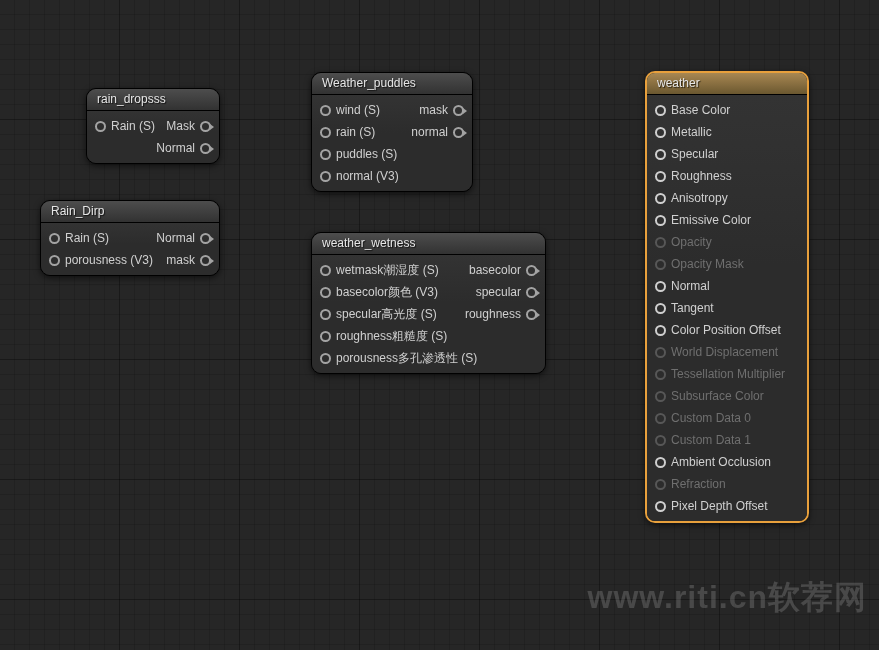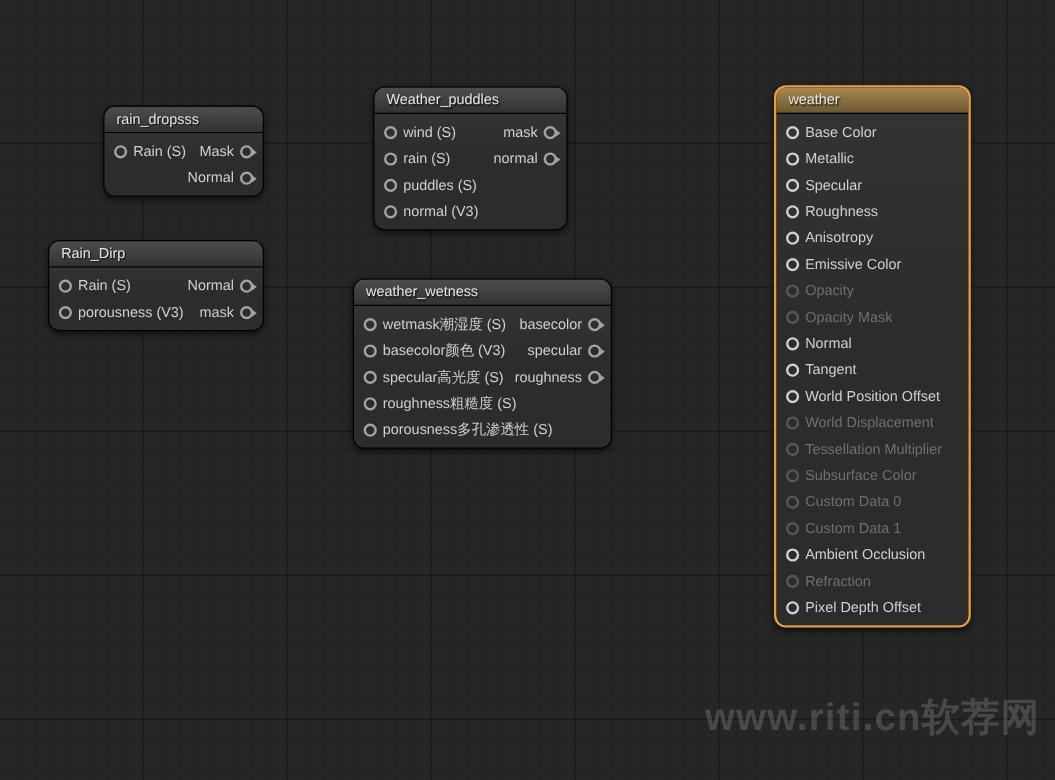--- a/index.html
+++ b/index.html
@@ -182,21 +182,21 @@
     <div class="pin-row">
       <div class="pin-left">
         <span class="pin"></span>
         <span class="label">normal (V3)</span>
       </div>
       <div class="pin-right"></div>
     </div>
   </div>
 </div>
 
-<div class="node" style="left:294px; top:232px; width:216px;">
+<div class="node" style="left:311px; top:232px; width:235px;">
   <div class="node-title">weather_wetness</div>
   <div class="node-body">
     <div class="pin-row">
       <div class="pin-left">
         <span class="pin"></span>
         <span class="label">wetmask潮湿度 (S)</span>
       </div>
       <div class="pin-right">
         <span class="label">basecolor</span>
         <span class="pin out"></span>
@@ -299,21 +299,21 @@
       </div>
       <div class="pin-row">
         <div class="pin-left">
           <span class="pin light"></span>
           <span class="label">Tangent</span>
         </div>
       </div>
       <div class="pin-row">
         <div class="pin-left">
           <span class="pin light"></span>
-          <span class="label">World Position Offset</span>
+          <span class="label">Color Position Offset</span>
         </div>
       </div>
       <div class="pin-row">
         <div class="pin-left">
           <span class="pin dim"></span>
           <span class="label dim">World Displacement</span>
         </div>
       </div>
       <div class="pin-row">
         <div class="pin-left">

